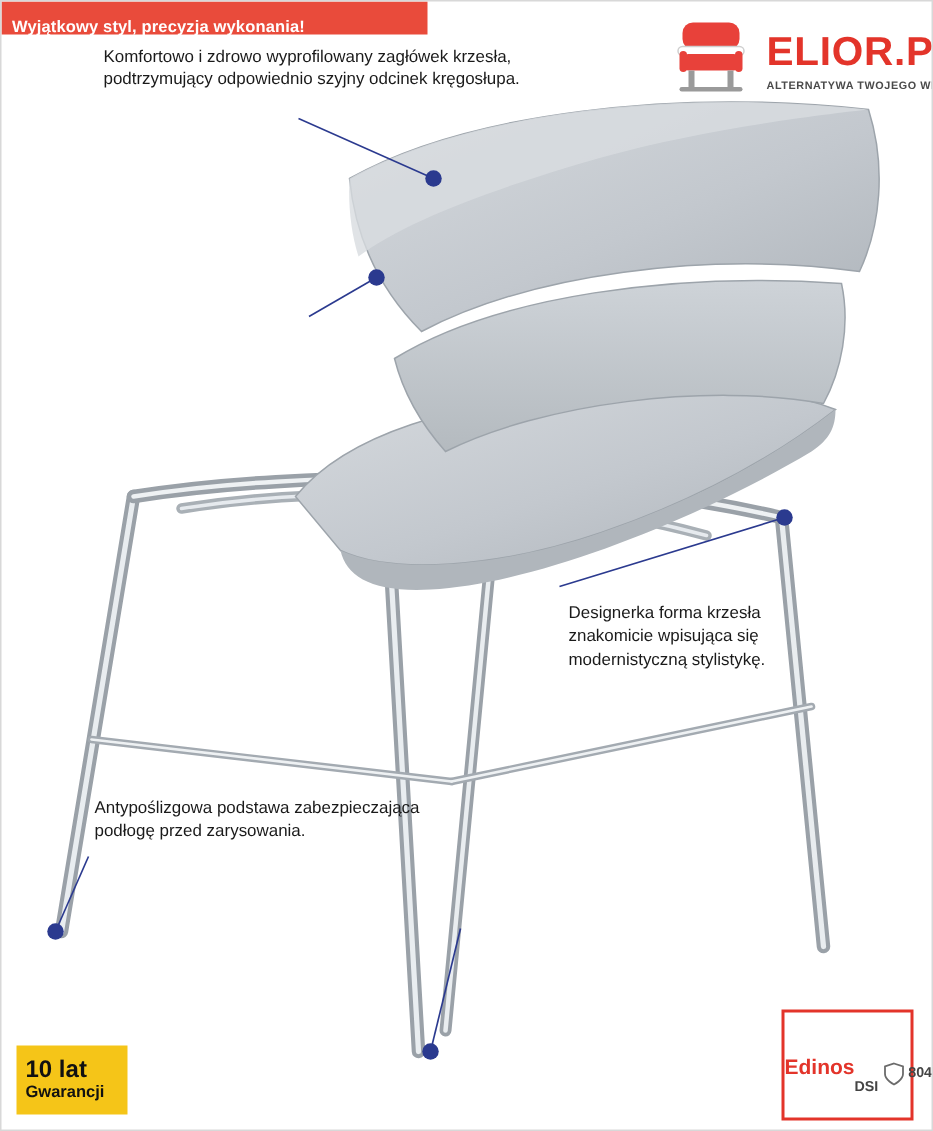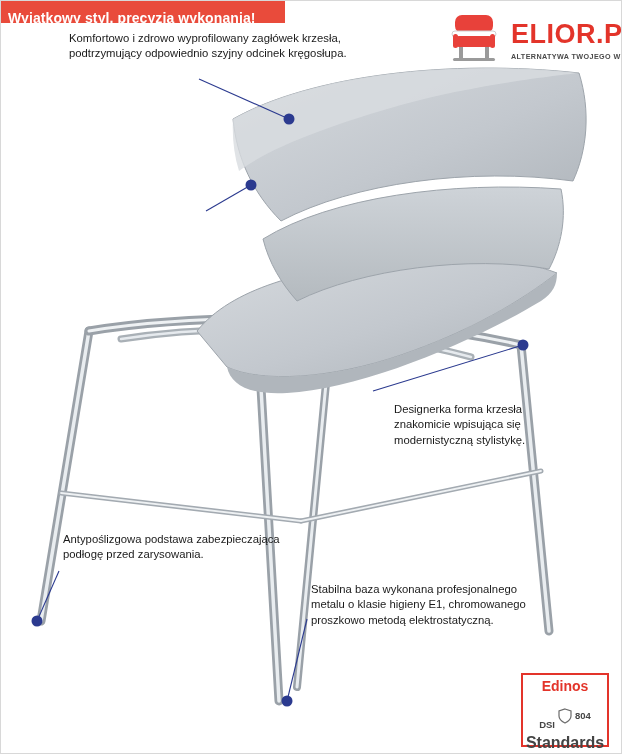--- a/index.html
+++ b/index.html
@@ -28,21 +28,21 @@
     width: 284px;
     height: 22px;
     background: #e94b3b;
     display: flex;
     align-items: center;
     padding-left: 7px;
     box-sizing: border-box;
   }
   .top-banner span {
     color: #ffffff;
-    font-size: 14px;
+    font-size: 11px;
     font-weight: bold;
     letter-spacing: 0.1px;
     white-space: nowrap;
     margin-top: 12px;
   }
 
   
   .logo-wrap {
     position: absolute;
     right: 8px;
@@ -85,21 +85,21 @@
   .callout {
     position: absolute;
     font-size: 11.3px;
     line-height: 1.35;
     color: #1a1a1a;
     font-weight: normal;
     white-space: pre-line;
   }
   .c1 { left: 68px;  top: 30px;  width: 300px; }
   .c2 { left: 38px;  top: 192px; width: 205px; }
-  .c3 { left: 393px; top: 401px; width: 175px; }
+  .c3 { left: 378px; top: 401px; width: 175px; }
   .c4 { left: 62px;  top: 531px; width: 235px; }
   .c5 { left: 310px; top: 581px; width: 215px; }
 
   
   #lines {
     position: absolute;
     left: 0;
     top: 0;
     width: 622px;
     height: 754px;
@@ -145,21 +145,21 @@
 
   .edinos-badge {
     position: absolute;
     right: 12px;
     bottom: 6px;
     width: 88px;
     height: 74px;
     border: 2px solid #e3342a;
     box-sizing: border-box;
     display: flex;
-    flex-direction: column;
+    flex-direction: row;
     align-items: center;
     justify-content: flex-start;
     padding-top: 4px;
   }
   .edinos-badge .brand {
     font-size: 14px;
     font-weight: bold;
     color: #e3342a;
     line-height: 1.1;
   }
@@ -293,22 +293,25 @@
     </svg>
     <div class="logo-text">
       <span>ELIOR</span><span class="pl">.PL</span>
     </div>
     <div class="logo-sub">ALTERNATYWA TWOJEGO WNĘTRZA</div>
   </div>
 
   <div class="callout c1">Komfortowo i zdrowo wyprofilowany zagłówek krzesła, podtrzymujący odpowiednio szyjny odcinek kręgosłupa.</div>
   <div class="callout c3">Designerka forma krzesła znakomicie wpisująca się modernistyczną stylistykę.</div>
   <div class="callout c4">Antypoślizgowa podstawa zabezpieczająca podłogę przed zarysowania.</div>
-  <div class="callout c5">Stabilna baza wykonana profesjonalnego metalu o klasie higieny E1, chromowanego proszkowo metodą elektrostatyczną.</div>
-
+
+  <div class="warranty-badge">
+    <div class="l1">10 lat</div>
+    <div class="l2">Gwarancji</div>
+  </div>
 
   <div class="edinos-badge">
     <div class="brand">Edinos</div>
     <div class="dsi-row">
       <span class="dsi">DSI</span>
       <svg class="shield" viewBox="0 0 14 16" xmlns="http://www.w3.org/2000/svg">
         <path d="M7 1 L13 3 V8 C13 12 7 15 7 15 C7 15 1 12 1 8 V3 Z" fill="none" stroke="#6b6b6b" stroke-width="1.2"></path>
       </svg>
       <span class="num">804</span>
     </div>

